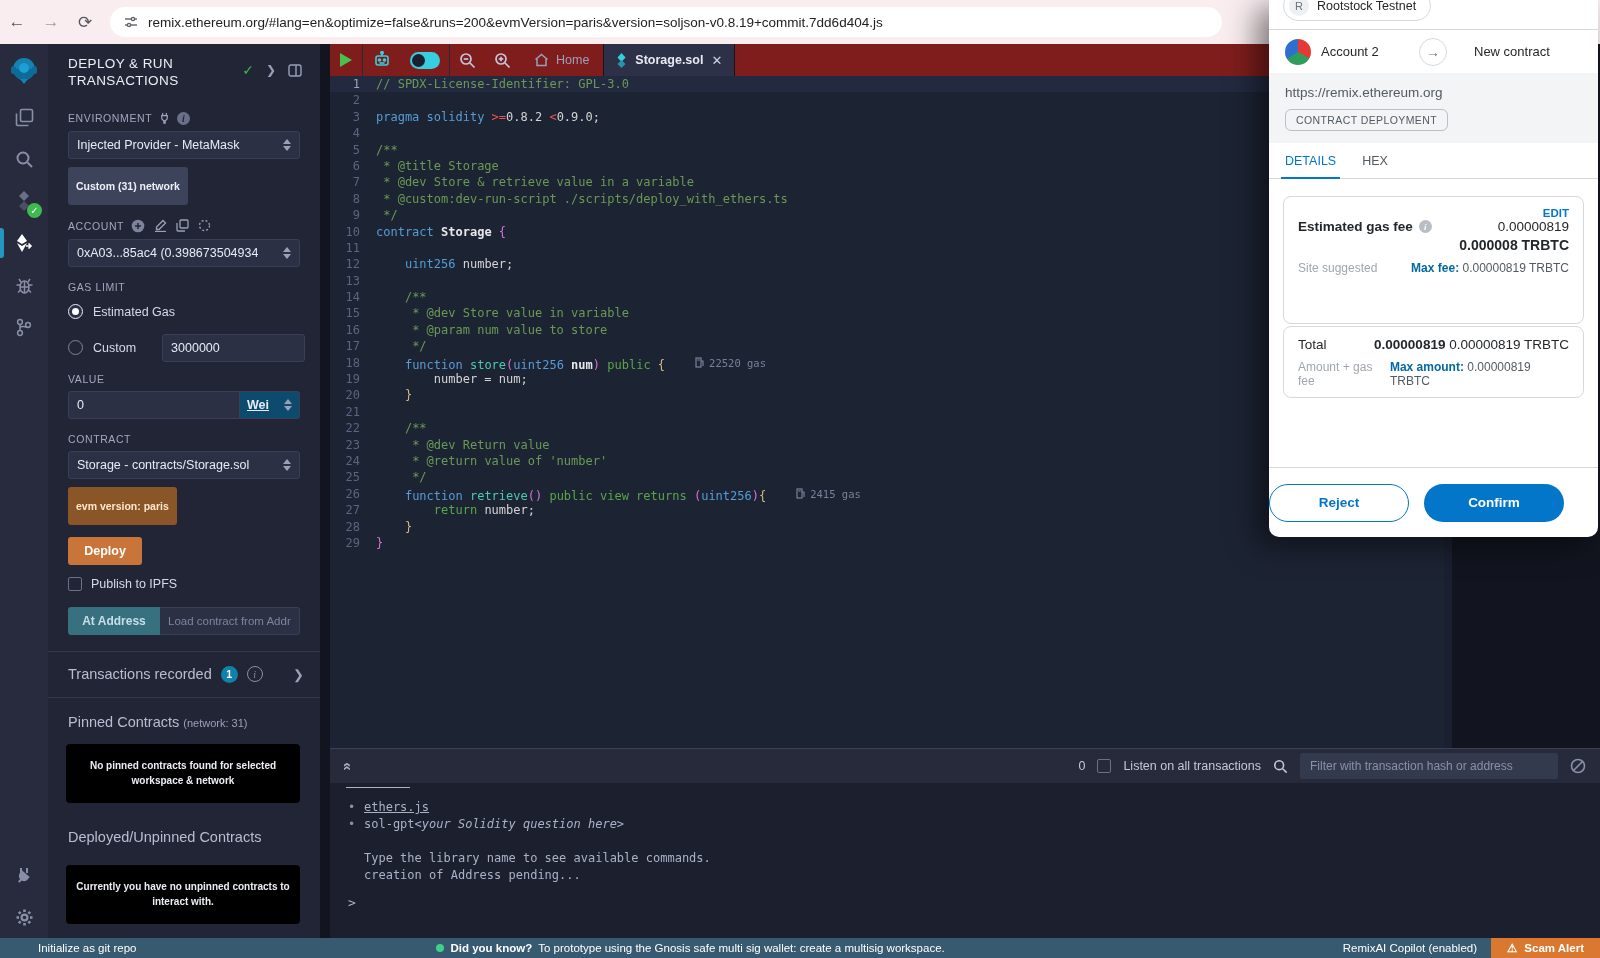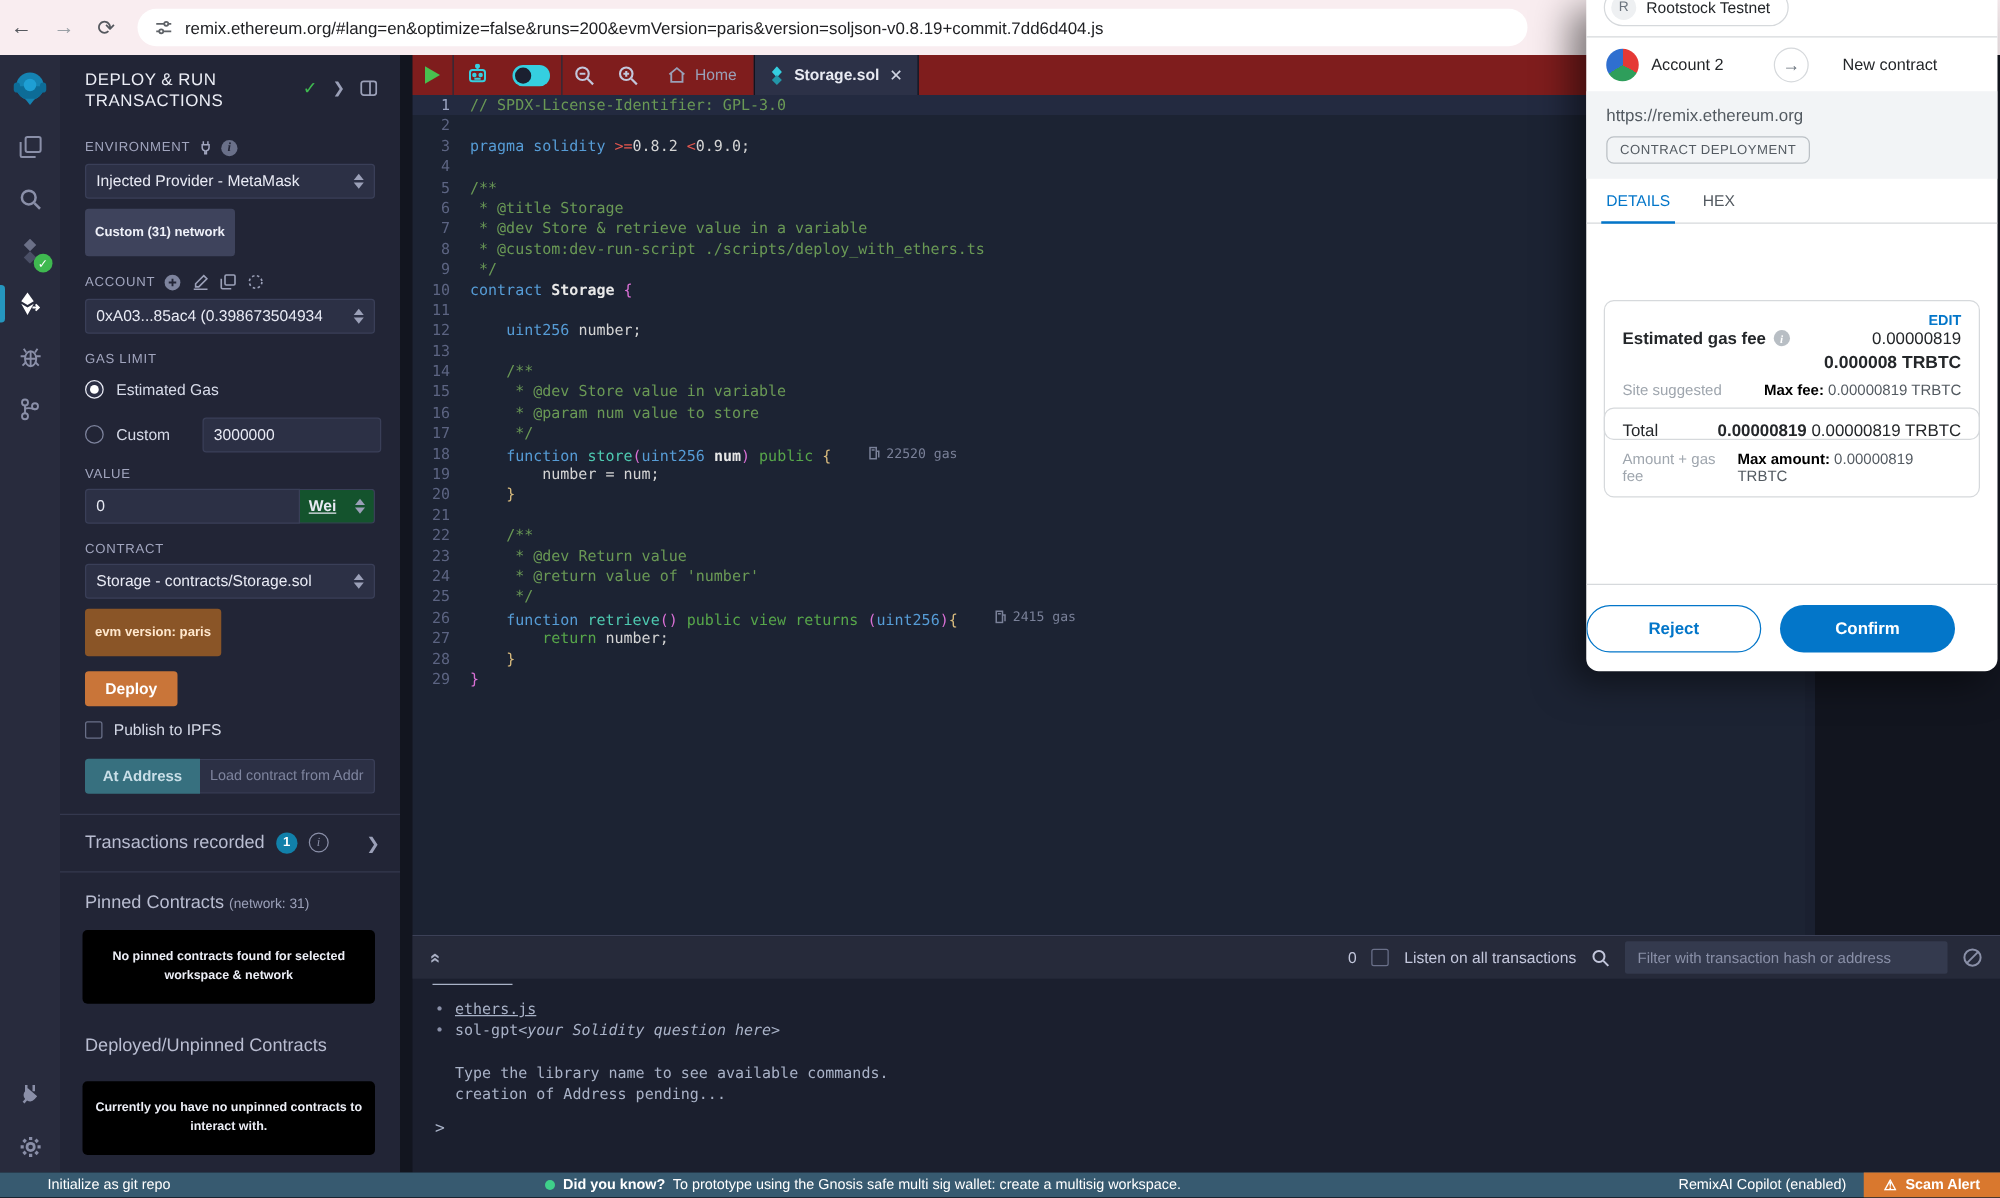--- a/index.html
+++ b/index.html
@@ -33,21 +33,21 @@
   .tri-up { width:0; height:0; border-left:4px solid transparent; border-right:4px solid transparent; border-bottom:5px solid #9ba0b8; }
   .tri-dn { width:0; height:0; border-left:4px solid transparent; border-right:4px solid transparent; border-top:5px solid #9ba0b8; }
   .badge-pill { display:inline-block; margin:8px 0 0 20px; background:#3e435c; color:#eef0f8; font-size:10.5px; font-weight:bold; border-radius:3px; padding:13px 8px; }
   .mini-icos { display:flex; gap:9px; align-items:center; }
   .radio-row { display:flex; align-items:center; gap:10px; margin:8px 0 0 20px; font-size:12.5px; color:#d6dae8; height:22px; }
   .radio { width:15px; height:15px; border-radius:50%; border:1.5px solid #7e849e; position:relative; flex:none; }
   .radio.sel { border-color:#e8eaf4; background:#2c3045; }
   .radio.sel::after { content:""; position:absolute; inset:3px; border-radius:50%; background:#fff; }
   .value-row { display:flex; margin-left:20px; width:232px; }
   .value-row .tinput { margin:0; width:172px; border-radius:3px 0 0 3px; }
-  #wei-box { width:60px; height:28px; background:#14532d; border:1px solid #3a3f58; border-left:none; border-radius:0 3px 3px 0; display:flex; align-items:center; padding:0 7px; font-size:12.5px; font-weight:bold; color:#e8eaf4;text-decoration:underline; }
+  #wei-box { width:60px; height:28px; background:#0c4a6e; border:1px solid #3a3f58; border-left:none; border-radius:0 3px 3px 0; display:flex; align-items:center; padding:0 7px; font-size:12.5px; font-weight:bold; color:#e8eaf4;text-decoration:underline; }
   #evm-badge { background:#8a5527; color:#ffe7cc; }
   #deploy-btn { margin:12px 0 0 20px; width:74px; height:28px; background:#c97539; border:none; border-radius:3px; color:#fff; font-weight:bold; font-size:12.5px; }
   .chk-row { display:flex; align-items:center; gap:9px; margin:12px 0 0 20px; font-size:12.5px; color:#d6dae8; }
   .chk { width:14px; height:14px; border:1px solid #6a7089; border-radius:2px; background:transparent; }
   #ataddr-row { display:flex; margin:16px 0 0 20px; width:232px; }
   #ataddr-btn { width:92px; height:28px; background:#37707f; color:#c9dfe8; border:none; border-radius:3px 0 0 3px; font-weight:bold; font-size:12px; }
   #ataddr-input { width:140px; height:28px; background:#2c3045; border:1px solid #3a3f58; border-left:none; border-radius:0 3px 3px 0; color:#e8eaf4; font-size:11.5px; padding:0 8px; }
   #ataddr-input::placeholder { color:#7e849e; }
   .divider { height:1px; background:#34384e; margin-top:16px; }
   .section-row { display:flex; align-items:center; padding:14px 16px 14px 20px; font-size:14.5px; color:#b9bdd1; gap:9px; }
@@ -115,30 +115,30 @@
   #mm-arrow { width:28px; height:28px; border-radius:50%; border:1px solid #d6d9dc; color:#6a737d; display:flex; align-items:center; justify-content:center; font-size:14px; position:absolute; left:150px; background:#fff; }
   #mm-to { position:absolute; left:205px; }
   #mm-origin-band { position:absolute; left:0; top:73px; width:329px; height:70px; background:#f2f4f6; padding:12px 16px 0; }
   #mm-origin { font-size:13.5px; color:#535a61; }
   #mm-txtype { display:inline-block; margin-top:9px; border:1px solid #bbc0c5; border-radius:6px; padding:4px 10px; font-size:10.5px; letter-spacing:.4px; color:#535a61; background:transparent; }
   #mm-tabs { position:absolute; left:0; top:143px; width:329px; height:36px; border-bottom:1px solid #d6d9dc; display:flex; align-items:center; gap:26px; padding:0 16px; font-size:12.5px; }
   .mm-tab-active { color:#0376c9; position:relative; height:36px; display:flex; align-items:center; }
   .mm-tab-active::after { content:""; position:absolute; left:-4px; right:-4px; bottom:0; height:2px; background:#0376c9; }
   .mm-tab { color:#535a61; }
   .mm-card { position:absolute; left:14px; width:301px; border:1px solid #d6d9dc; border-radius:8px; padding:10px 14px; }
-  #mm-card-gas { top:196px; height:112px;margin-top:44px; }
+  #mm-card-gas { top:196px; height:128px; }
   #mm-edit { text-align:right; color:#0376c9; font-size:11.5px; font-weight:bold; }
   .mm-row { display:flex; align-items:center; font-size:13.5px; }
   .mm-row .r { margin-left:auto; }
   #mm-gas-label { font-weight:bold; display:flex; align-items:center; gap:6px; }
   .info-dot { width:13px; height:13px; border-radius:50%; background:#b8bec4; color:#fff; font-size:9px; font-style:italic; font-family:"Liberation Serif",serif; display:flex; align-items:center; justify-content:center; }
   .mm-bold-amt { text-align:right; font-size:14px; font-weight:bold; margin-top:3px; }
   .mm-sub { display:flex; font-size:12px; margin-top:8px; color:#9fa6ae; }
   .mm-sub .r { margin-left:auto; color:#535a61; }
-  .mm-sub b { color:#000000; }
+  .mm-sub b { color:#0369a1; }
   #mm-card-total { top:326px; height:72px; }
   #mm-footer { position:absolute; left:0; top:467px; width:329px; height:70px; border-top:1px solid #d6d9dc; display:flex; align-items:center; justify-content:flex-start; gap:15px; }
   .mm-btn { width:140px; height:38px; border-radius:19px; font-size:13.5px; font-weight:bold; display:flex; align-items:center; justify-content:center; }
   #mm-reject { border:1px solid #0376c9; color:#0376c9; background:#fff; }
   #mm-confirm { background:#0376c9; color:#fff; border:none; }
 </style>
 </head>
 <body>
 
 <div id="screen">

